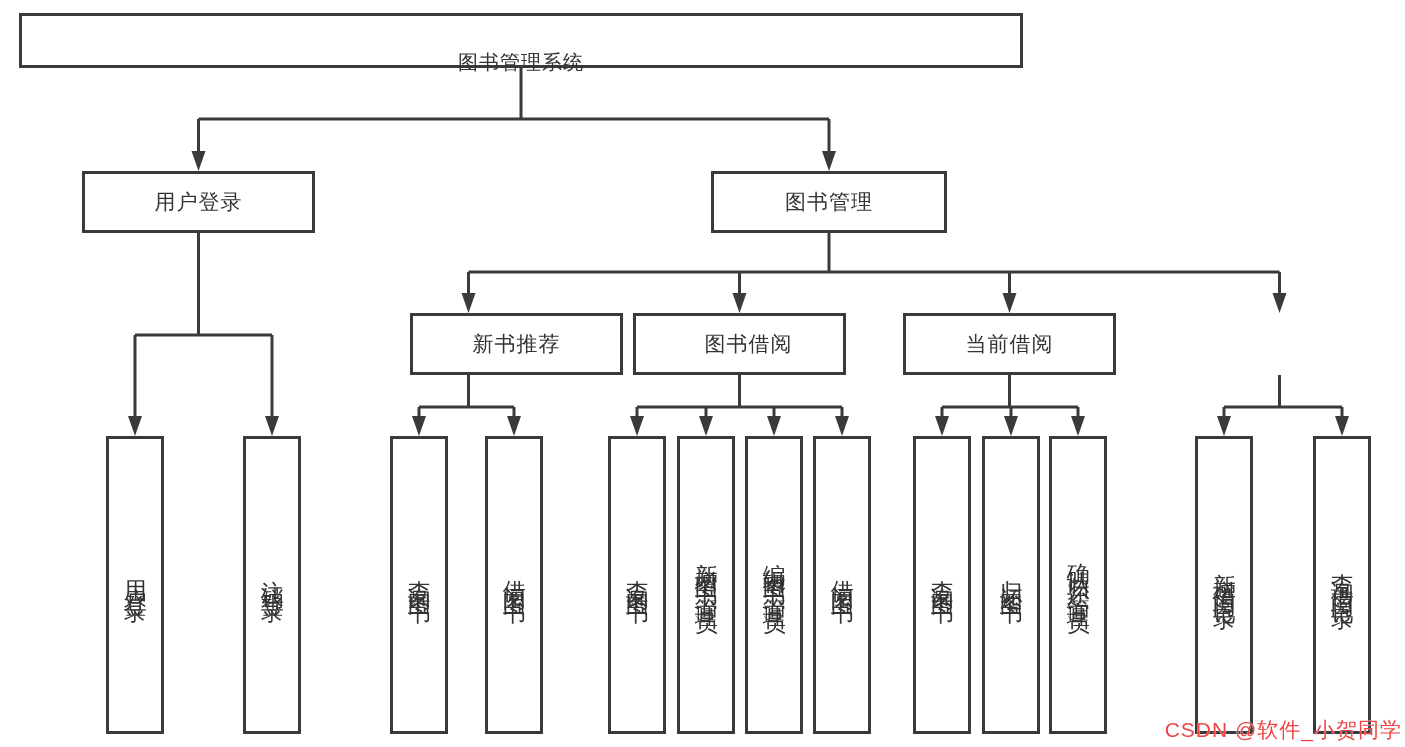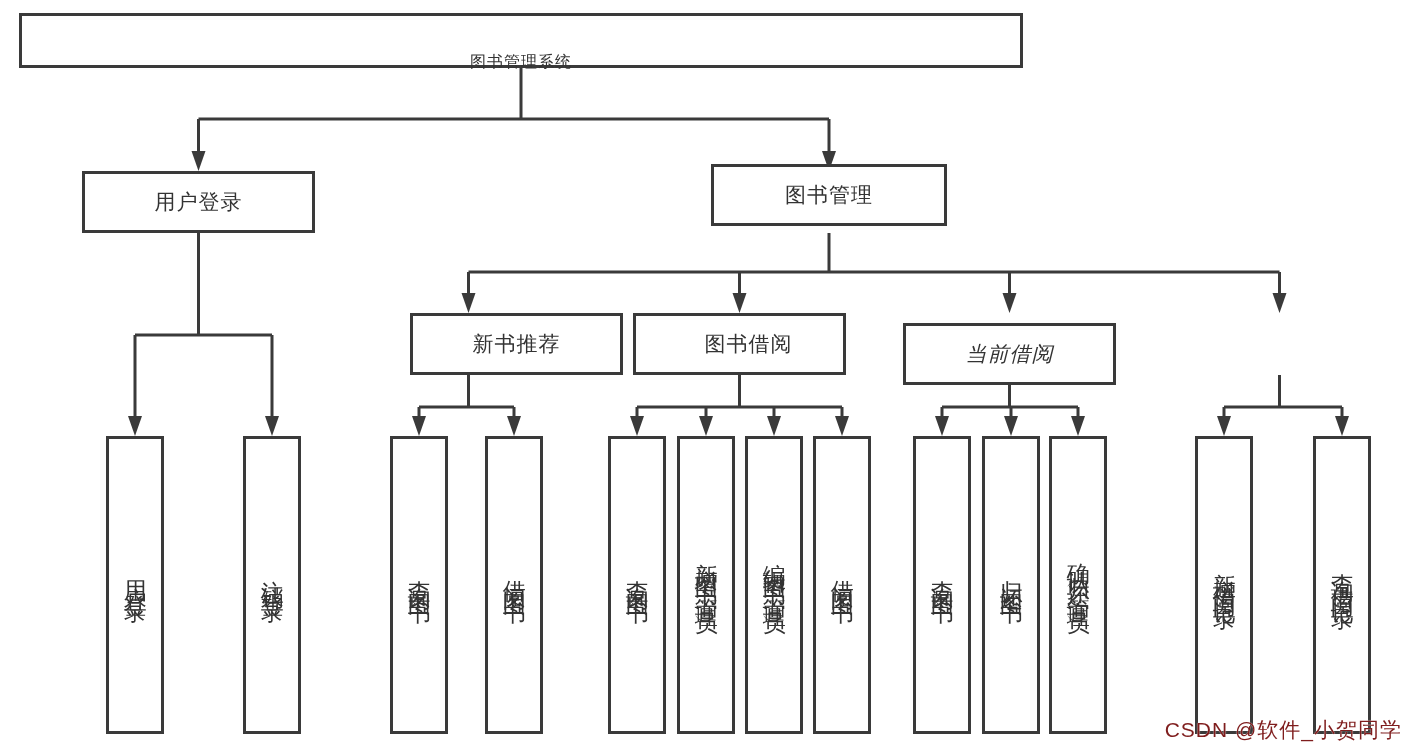--- a/index.html
+++ b/index.html
@@ -25,21 +25,21 @@
     align-items: center;
     justify-content: center;
     color: #333333;
   }
   .hbox span {
     font-size: 21px;
     letter-spacing: 1px;
     white-space: nowrap;
   }
   .root-box span {
-    font-size: 16px;
+    font-size: 20px;
     letter-spacing: 1px;
     margin-top: 44px;
   }
   .leaf {
     width: 58px;
     height: 298px;
     padding-bottom: 18px;
   }
   .leaf .v {
     writing-mode: vertical-rl;
@@ -47,21 +47,21 @@
     font-size: 23px;
     letter-spacing: 7px;
     line-height: 1.2;
     color: #333333;
   }
   .watermark {
     position: absolute;
     top: 716px;
     right: 3px;
     font-size: 21px;
-    color: #7f1d1d;
+    color: #ef4444;
     letter-spacing: 1px;
     white-space: nowrap;
     text-shadow: 0 0 1px #ffffff;
   }
   svg path { stroke: #3a3a3a; stroke-width: 3; fill: none; }
   svg polygon { fill: #3a3a3a; stroke: none; }
 </style>
 </head>
 <body>
 
@@ -110,31 +110,31 @@
     </g>
   </svg>
 
   <div class="box hbox root-box" style="left:19px; top:13px; width:1004px; height:55px;">
     <span>图书管理系统</span>
   </div>
 
   <div class="box hbox" style="left:82px; top:171px; width:233px; height:62px;">
     <span>用户登录</span>
   </div>
-  <div class="box hbox" style="left:711px; top:164px; width:236px; height:62px;">
+  <div class="box hbox" style="left:711px; top:171px; width:236px; height:62px;">
     <span>图书管理</span>
   </div>
 
   <div class="box hbox" style="left:362px; top:313px; width:213px; height:62px;margin-left:48px;">
     <span>新书推荐</span>
   </div>
   <div class="box hbox" style="left:633px; top:313px; width:213px; height:62px;padding-left:18px;">
     <span>图书借阅</span>
   </div>
-  <div class="box hbox" style="left:903px; top:323px; width:213px; height:62px;font-style:italic;">
+  <div class="box hbox" style="left:903px; top:313px; width:213px; height:62px;">
     <span>当前借阅</span>
   </div>
 
   <div class="box leaf" style="left:106px; top:436px;">
     <span class="v">用户登录</span>
   </div>
   <div class="box leaf" style="left:243px; top:436px;">
     <span class="v">注销登录</span>
   </div>
 

